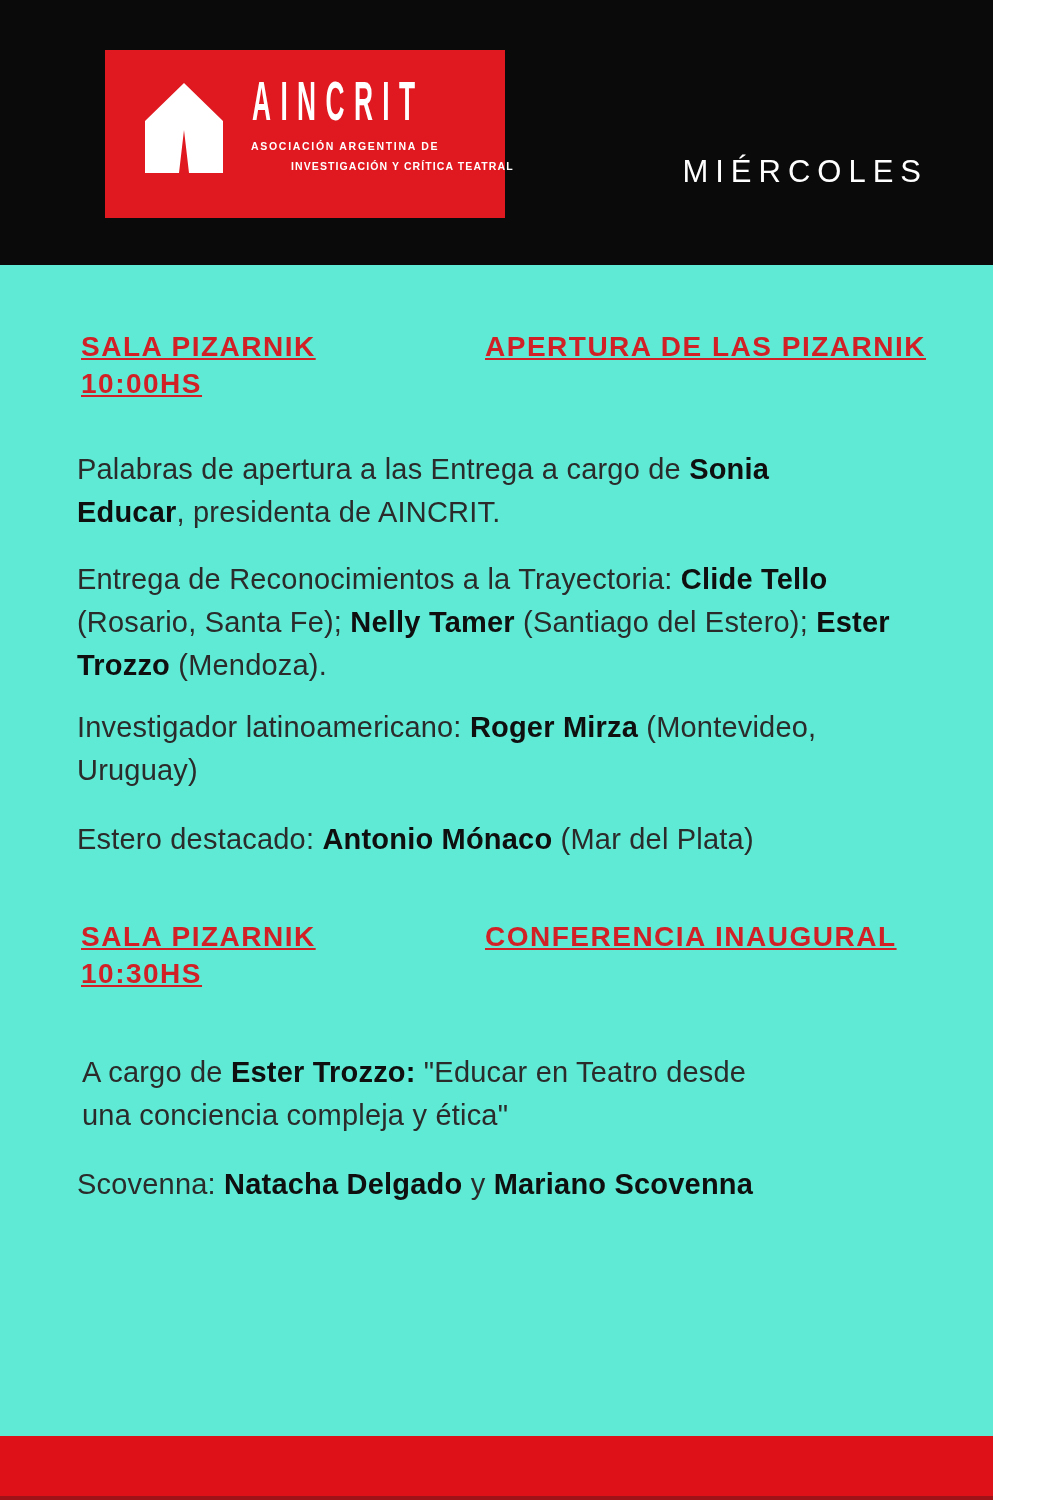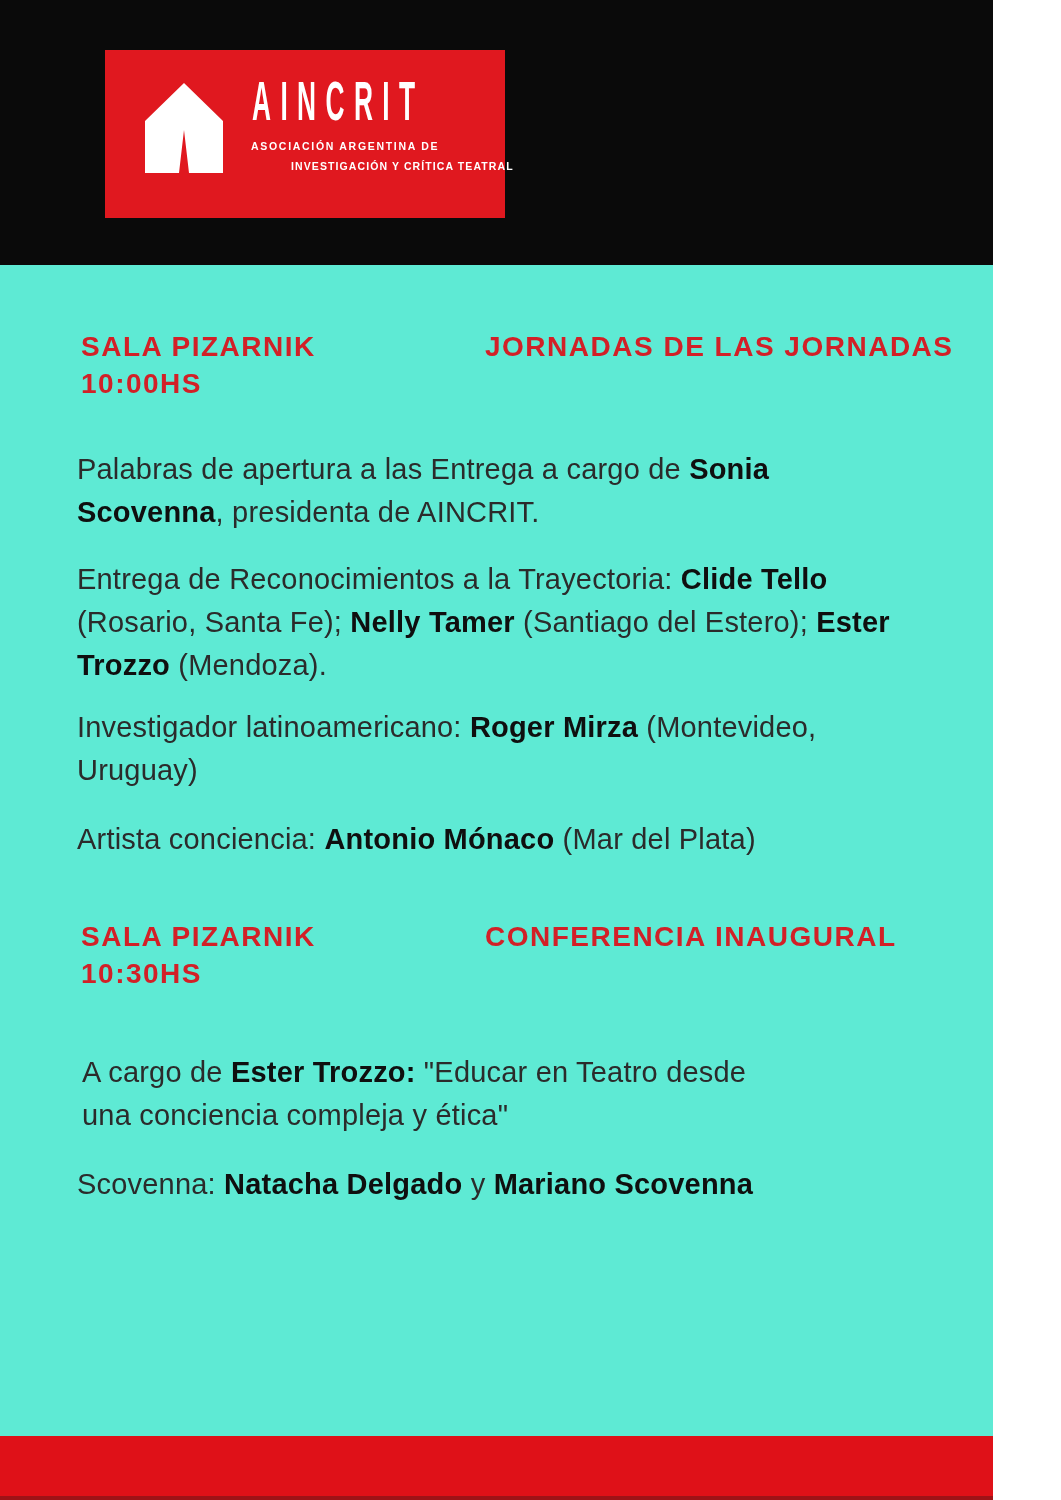--- a/index.html
+++ b/index.html
@@ -16,21 +16,21 @@
     position:absolute;left:147px;top:23px;font-size:56px;line-height:56px;font-weight:bold;
     color:#ffffff;letter-spacing:20px;transform:scaleX(0.47);transform-origin:left top;white-space:nowrap;
   }
   .logo-sub1{position:absolute;left:146px;top:90px;font-size:10.5px;font-weight:bold;color:#ffffff;letter-spacing:1.7px;white-space:nowrap;}
   .logo-sub2{position:absolute;left:146px;top:110px;font-size:10.5px;font-weight:bold;color:#ffffff;letter-spacing:1.1px;white-space:nowrap;margin-left:40px;}
   .date-big{position:absolute;top:73px;right:65px;font-size:66px;line-height:66px;font-weight:bold;color:#e2232b;letter-spacing:5px;white-space:nowrap;}
   .day-name{position:absolute;top:156px;right:65px;font-size:31px;line-height:31px;font-weight:normal;color:#ffffff;letter-spacing:7px;white-space:nowrap;}
 
   
   .room,.time,.session-title{
-    position:absolute;color:#d22027;font-weight:bold;font-size:28px;line-height:36px;letter-spacing:1.5px;white-space:nowrap;
+    position:absolute;color:#d22027;font-weight:bold;font-size:28px;line-height:36px;letter-spacing:1.5px;white-space:nowrap;text-decoration:underline;
   }
   .room,.time{left:81px;}
   .session-title{left:485px;}
   .r1{top:329px;} .ti1{top:366px;} .t1{top:329px;}
   .r2{top:919px;} .ti2{top:956px;} .t2{top:919px;}
 
   .para{
     position:absolute;left:77px;margin:0;font-size:29px;line-height:43px;
     color:#2b2b2b;letter-spacing:0.2px;white-space:nowrap;
   }
@@ -49,32 +49,33 @@
 
   <header class="header-band">
     <div class="logo-box">
       <svg class="tent-icon" viewBox="0 0 78 90" xmlns="http://www.w3.org/2000/svg" aria-hidden="true">
         <polygon points="39,0 78,38 78,90 44,90 39,47 34,90 0,90 0,38" fill="#ffffff"></polygon>
       </svg>
       <div class="brand">AINCRIT</div>
       <div class="logo-sub1">ASOCIACIÓN ARGENTINA DE</div>
       <div class="logo-sub2">INVESTIGACIÓN  Y CRÍTICA TEATRAL</div>
     </div>
+    <div class="day-name">MIÉRCOLES</div>
   </header>
 
   <main>
 
     <div class="room r1">SALA PIZARNIK</div>
-    <div class="session-title t1">JORNADAS DE LAS JORNADAS</div>
+    <div class="session-title t1">APERTURA DE LAS PIZARNIK</div>
     <div class="time ti1">10:00HS</div>
 
-    <p class="para p1"><span>Palabras de apertura a las Entrega a cargo de </span><span class="b">Sonia</span><br><span class="b">Scovenna</span><span>, presidenta de AINCRIT.</span></p>
+    <p class="para p1"><span>Palabras de apertura a las Entrega a cargo de </span><span class="b">Sonia</span><br><span class="b">Educar</span><span>, presidenta de AINCRIT.</span></p>
     <p class="para p2"><span>Entrega de Reconocimientos a la Trayectoria: </span><span class="b">Clide Tello</span><br><span>(Rosario, Santa Fe); </span><span class="b">Nelly Tamer</span><span> (Santiago del Estero); </span><span class="b">Ester</span><br><span class="b">Trozzo</span><span> (Mendoza).</span></p>
     <p class="para p3"><span>Investigador latinoamericano: </span><span class="b">Roger Mirza</span><span> (Montevideo,</span><br><span>Uruguay)</span></p>
-    <p class="para p4"><span>Artista conciencia: </span><span class="b">Antonio Mónaco</span><span> (Mar del Plata)</span></p>
+    <p class="para p4"><span>Estero destacado: </span><span class="b">Antonio Mónaco</span><span> (Mar del Plata)</span></p>
 
     <div class="room r2">SALA PIZARNIK</div>
     <div class="session-title t2">CONFERENCIA INAUGURAL</div>
     <div class="time ti2">10:30HS</div>
 
     <p class="para p5"><span>A cargo de </span><span class="b">Ester Trozzo:</span><span> "Educar en Teatro desde</span><br><span>una conciencia compleja y ética"</span></p>
     <p class="para p6"><span>Scovenna: </span><span class="b">Natacha Delgado</span><span> y </span><span class="b">Mariano Scovenna</span></p>
 
   </main>
 

